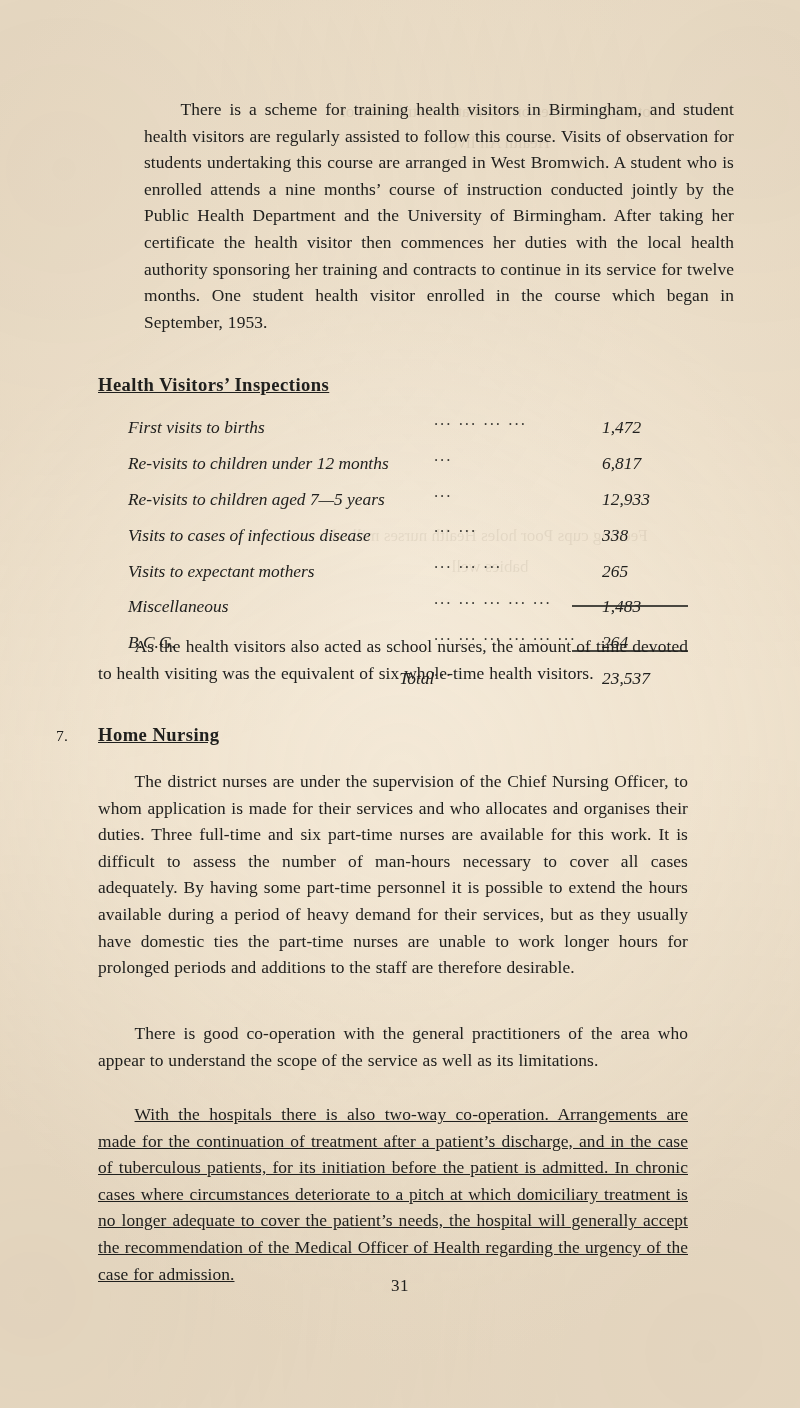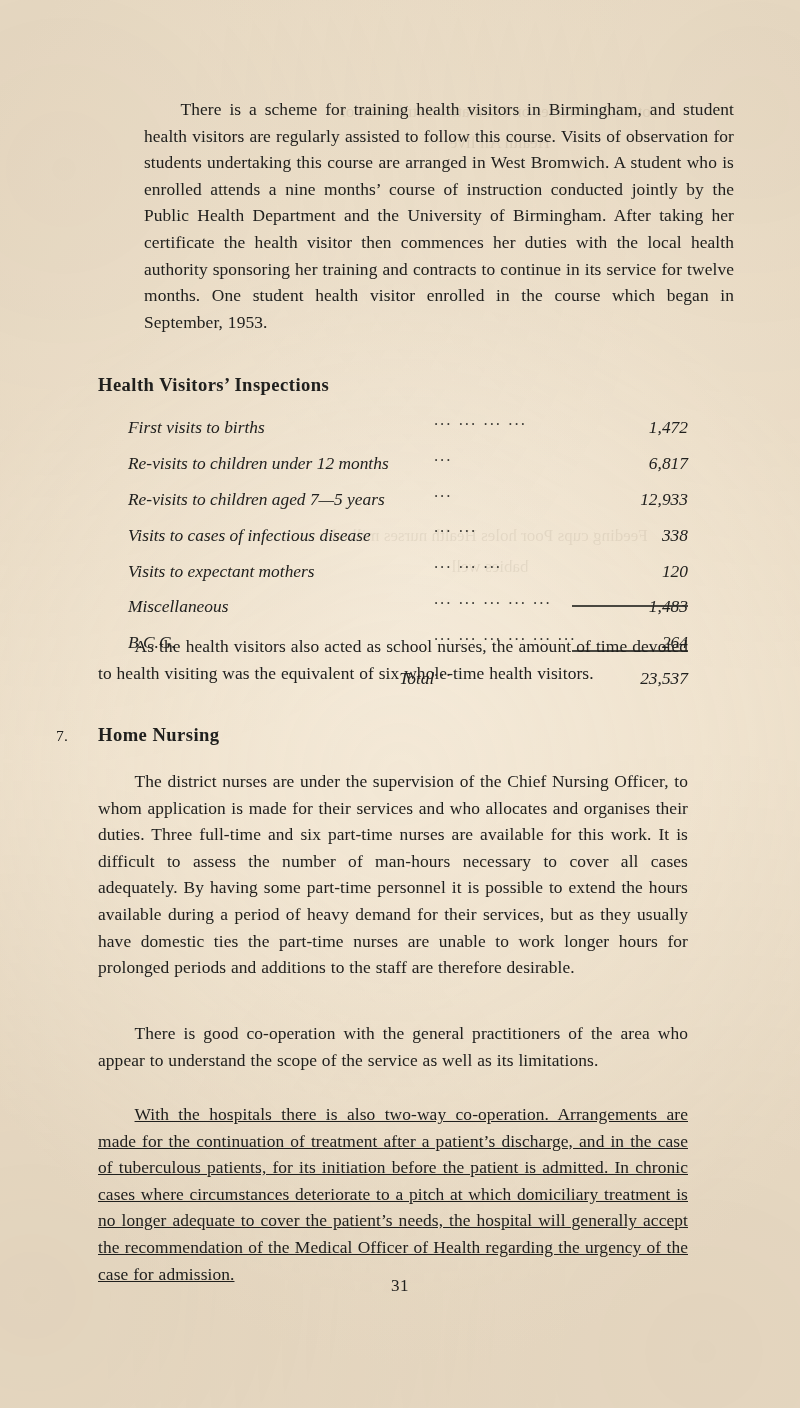--- a/index.html
+++ b/index.html
@@ -71,20 +71,21 @@
     letter-spacing: .1px;
     word-spacing: .4px;
   }
 
   h2.section-head {
     margin: 0;
     font-size: 18.6px;
     font-weight: bold;
     letter-spacing: .45px;
     line-height: 26px;
+    text-decoration: underline;
   }
 
   .numbered-head {
     display: flex;
     align-items: baseline;
     margin-left: -42px;
   }
   .numbered-head .num {
     width: 42px;
     font-size: 15.6px;
@@ -114,21 +115,20 @@
   }
   td.leader .dots {
     display: inline-block;
     white-space: nowrap;
     overflow: hidden;
     width: 100%;
     opacity: .92;
   }
 
   td.value {
-    text-align: right;
     white-space: nowrap;
     width: 86px;
     padding-left: 14px;
   }
 
   tr.total-row td.label {
     text-align: right;
     padding-top: 4px;
   }
   tr.total-row td.value { padding-top: 4px; }
@@ -200,21 +200,21 @@
           <td class="value">12,933</td>
         </tr>
         <tr>
           <td class="label">Visits to cases of infectious disease</td>
           <td class="leader"><span class="dots">...       ...</span></td>
           <td class="value">338</td>
         </tr>
         <tr>
           <td class="label">Visits to expectant mothers</td>
           <td class="leader"><span class="dots">...      ...      ...</span></td>
-          <td class="value">120</td>
+          <td class="value">265</td>
         </tr>
         <tr>
           <td class="label">Miscellaneous</td>
           <td class="leader"><span class="dots">...      ...      ...      ...      ...</span></td>
           <td class="value">1,483</td>
         </tr>
         <tr>
           <td class="label">B.C.G.</td>
           <td class="leader"><span class="dots">...      ...      ...      ...      ...      ...</span></td>
           <td class="value">264</td>

